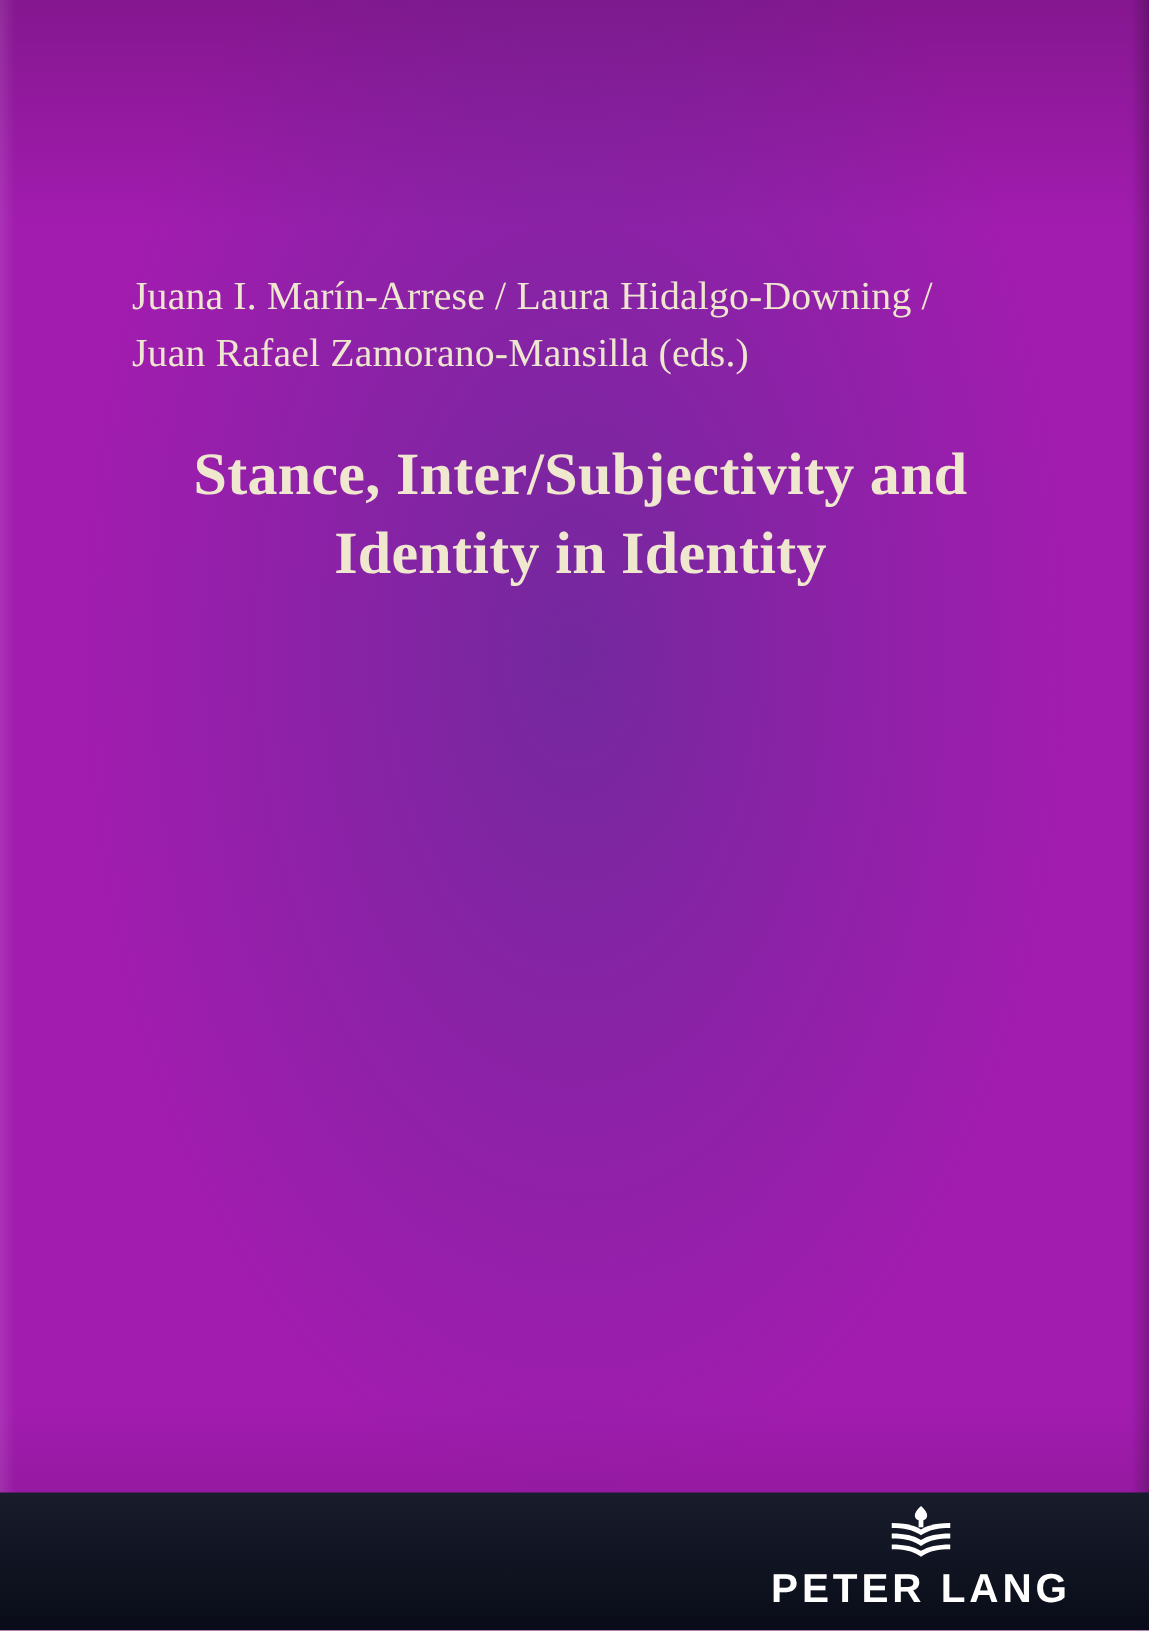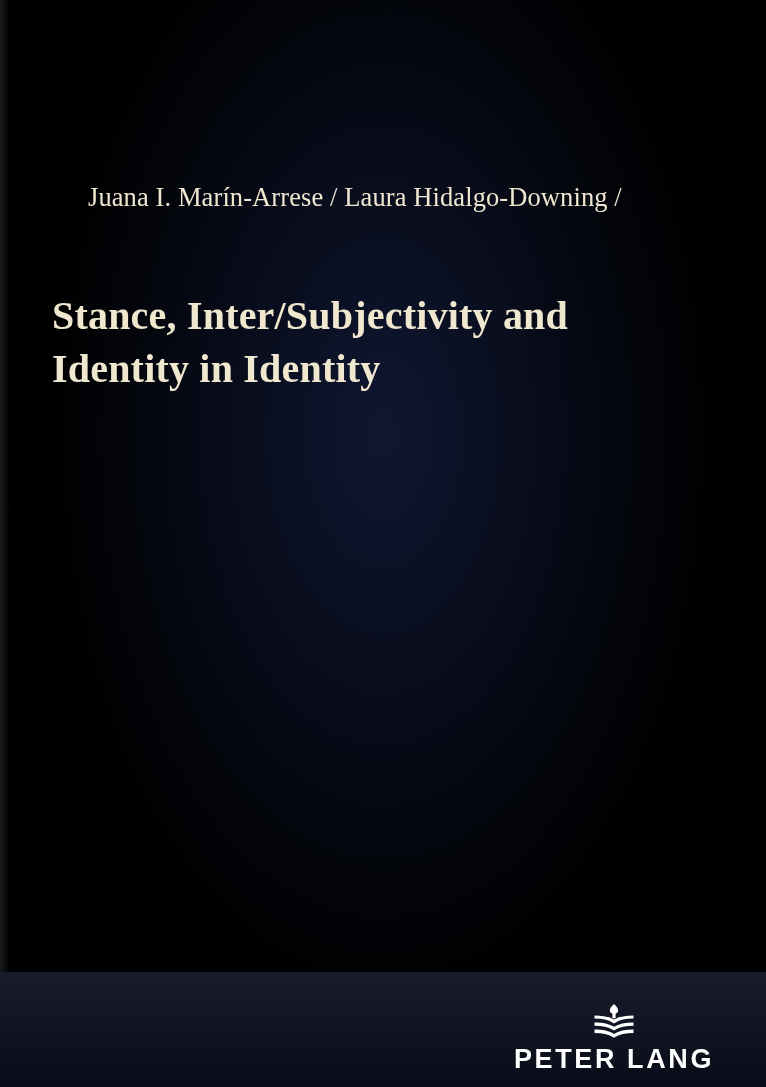--- a/index.html
+++ b/index.html
@@ -7,21 +7,21 @@
     padding: 0;
     background: #ffffff;
   }
   body {
     font-family: "Liberation Serif", serif;
   }
   .cover {
     position: relative;
     width: 766px;
     height: 1087px;
-    background: #000000;
+    background: #a21caf;
     overflow: hidden;
   }
   
   .cover::before {
     content: "";
     position: absolute;
     inset: 0;
     background:
       radial-gradient(ellipse at 50% 40%, rgba(40,60,130,0.38) 0%, rgba(13,26,82,0) 62%),
       linear-gradient(180deg, rgba(0,0,0,0.18) 0%, rgba(0,0,0,0) 14%, rgba(0,0,0,0) 86%, rgba(0,0,0,0.20) 100%);
@@ -64,33 +64,34 @@
 
   .title {
     position: absolute;
     left: 52px;
     right: 44px;
     top: 290px;
     color: #f0e7cf;
     font-size: 40px;
     font-weight: bold;
     line-height: 1.32;
+    text-align: center;
     letter-spacing: 0.2px;
   }
   .title .line {
     display: block;
     white-space: nowrap;
   }
 
   .publisher-band {
     position: absolute;
     left: 0;
     right: 0;
     bottom: 0;
-    height: 115px;
+    height: 92px;
     background: #0c1020;
   }
   .publisher-band .shade {
     position: absolute;
     inset: 0;
     background: linear-gradient(180deg, rgba(255,255,255,0.05), rgba(0,0,0,0.25));
   }
   .publisher-inner {
     position: absolute;
     right: 52px;
@@ -117,20 +118,21 @@
 </style>
 </head>
 <body>
 
 <div class="cover">
   <div class="edge-left"></div>
   <div class="edge-right"></div>
 
   <div class="editors">
     <span class="line">Juana I. Marín-Arrese / Laura Hidalgo-Downing /</span>
+    <span class="line">Juan Rafael Zamorano-Mansilla (eds.)</span>
   </div>
 
   <div class="title">
     <span class="line">Stance, Inter/Subjectivity and</span>
     <span class="line">Identity in Identity</span>
   </div>
 
   <div class="publisher-band">
     <div class="shade"></div>
     <div class="publisher-inner">

